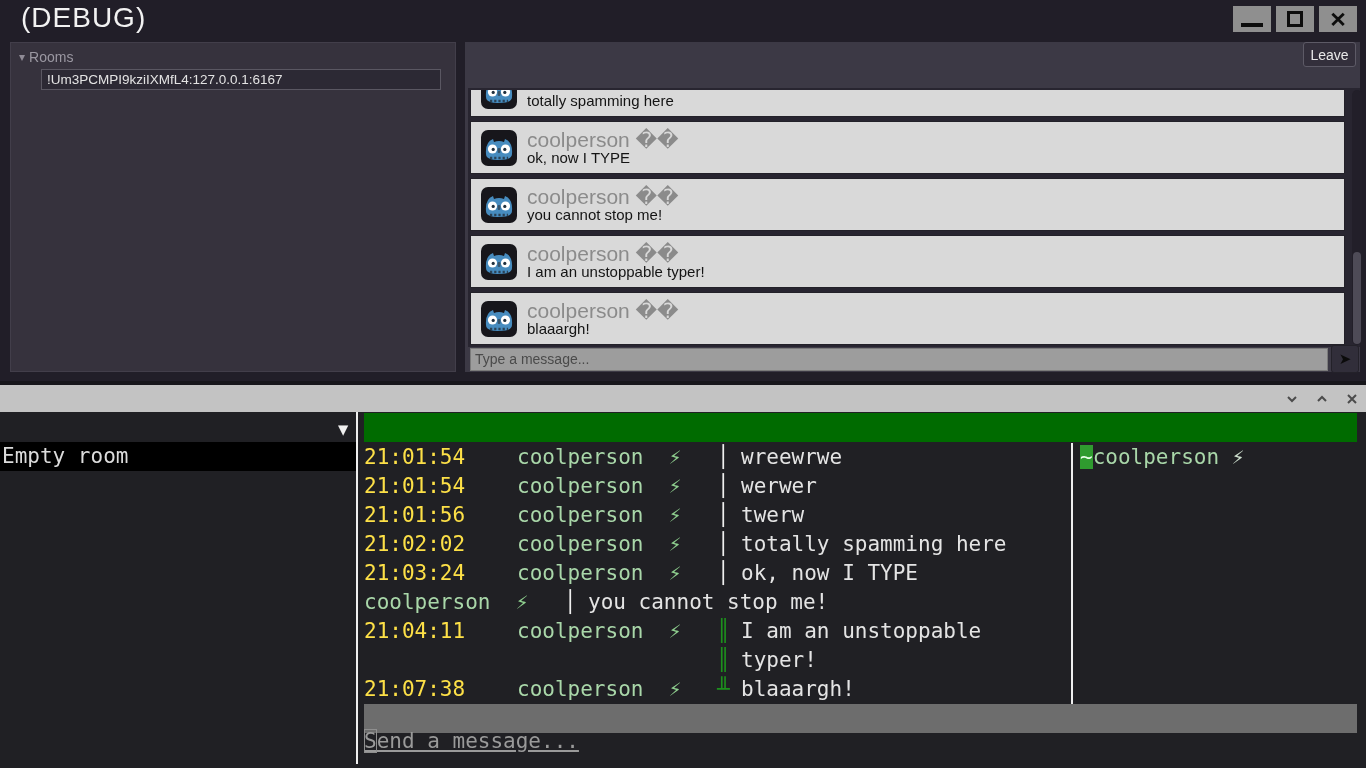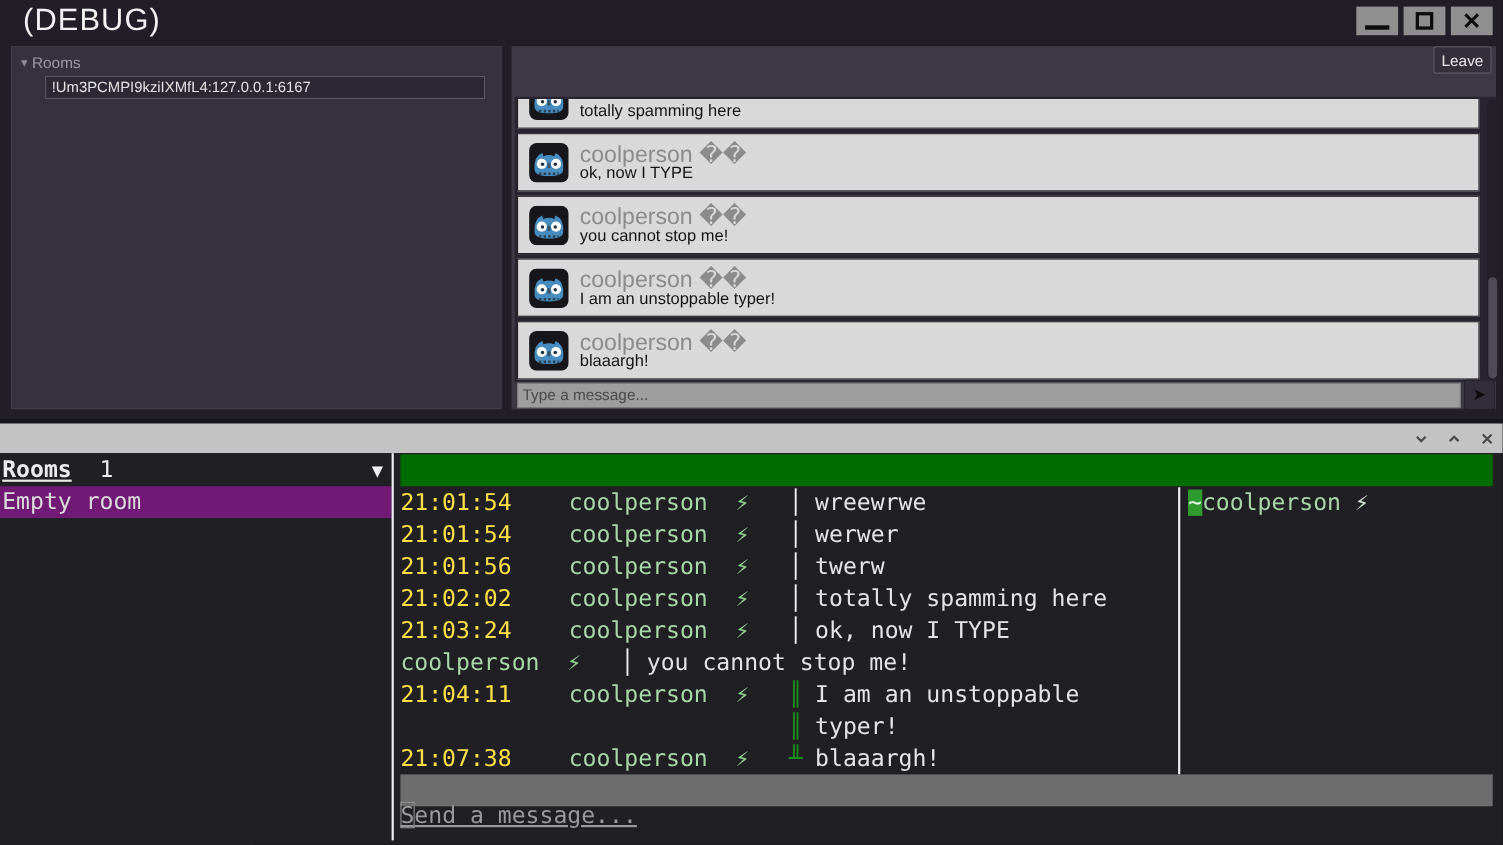--- a/index.html
+++ b/index.html
@@ -50,21 +50,21 @@
   .tbtn { position:absolute; top:3px; width:22px; height:22px; background:transparent; border:none;
           display:flex; align-items:center; justify-content:center; cursor:pointer; }
   #tbtn-collapse { left:1281px; } #tbtn-expand { left:1311px; } #tbtn-close { left:1341px; }
 
   #term { position:absolute; left:0; top:412px; width:1366px; height:356px; background:#202024;
           font-family:"DejaVu Sans Mono","Liberation Mono",monospace; font-size:21px; line-height:29px; color:#e0e0e0; }
   #side-header { position:absolute; left:0; top:1px; width:356px; height:29px; padding-left:2px; white-space:pre; }
   #side-header .hdr-label { font-weight:bold; text-decoration:underline; color:#ececec; }
   #side-header .hdr-count { color:#ececec; }
   #side-dropdown { position:absolute; left:338px; top:3px; color:#f0f0f0; font-size:17px; }
-  #room-selected { position:absolute; left:0; top:30px; width:356px; height:29px; background:#701a75;
+  #room-selected { position:absolute; left:0; top:30px; width:356px; height:29px; background:#000000;
                    color:#dcdcdc; padding-left:2px; white-space:pre; }
   #vsep-left { position:absolute; left:356px; top:0; width:2px; height:352px; background:#efefef; }
   #chat-header-bar { position:absolute; left:364px; top:1px; width:993px; height:29px; background:#006b00; }
   #term-rows { position:absolute; left:364px; top:31px; width:710px; }
   .trow { display:flex; min-height:29px; }
   .col-time { width:153px; color:#fde047; white-space:pre; }
   .col-sender { width:200px; color:#a9d7a9; white-space:pre; }
   .col-sender .bolt { color:#8fd08f; }
   .col-sep { width:13px; margin-right:11px; white-space:pre; color:#efefef; }
   .col-sep.green { color:#1d8f1d; }
@@ -203,21 +203,20 @@
     </svg>
   </button>
   <button class="tbtn" id="tbtn-close">
     <svg width="14" height="14" viewBox="0 0 14 14">
       <path d="M3,3 L11,11 M11,3 L3,11" stroke="#4b4b4b" stroke-width="2"></path>
     </svg>
   </button>
 </div>
 
 <div id="term">
-  <div id="side-header"><span class="hdr-label">Rooms</span><span class="hdr-count">  1</span></div>
   <div id="side-dropdown">▼</div>
   <div id="room-selected">Empty room</div>
 
   <div id="vsep-left"></div>
   <div id="chat-header-bar"></div>
 
   <div id="term-rows">
       <div class="trow">
         <span class="col-time">21:01:54</span>
         <span class="col-sender">coolperson  <span class="bolt">⚡</span></span>

